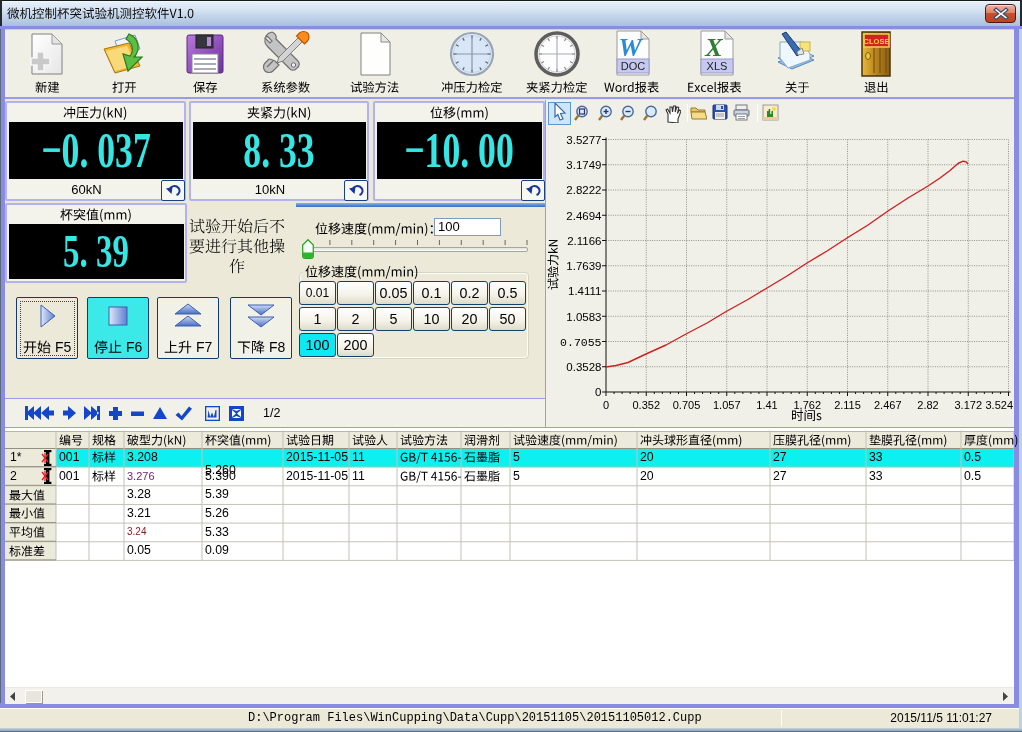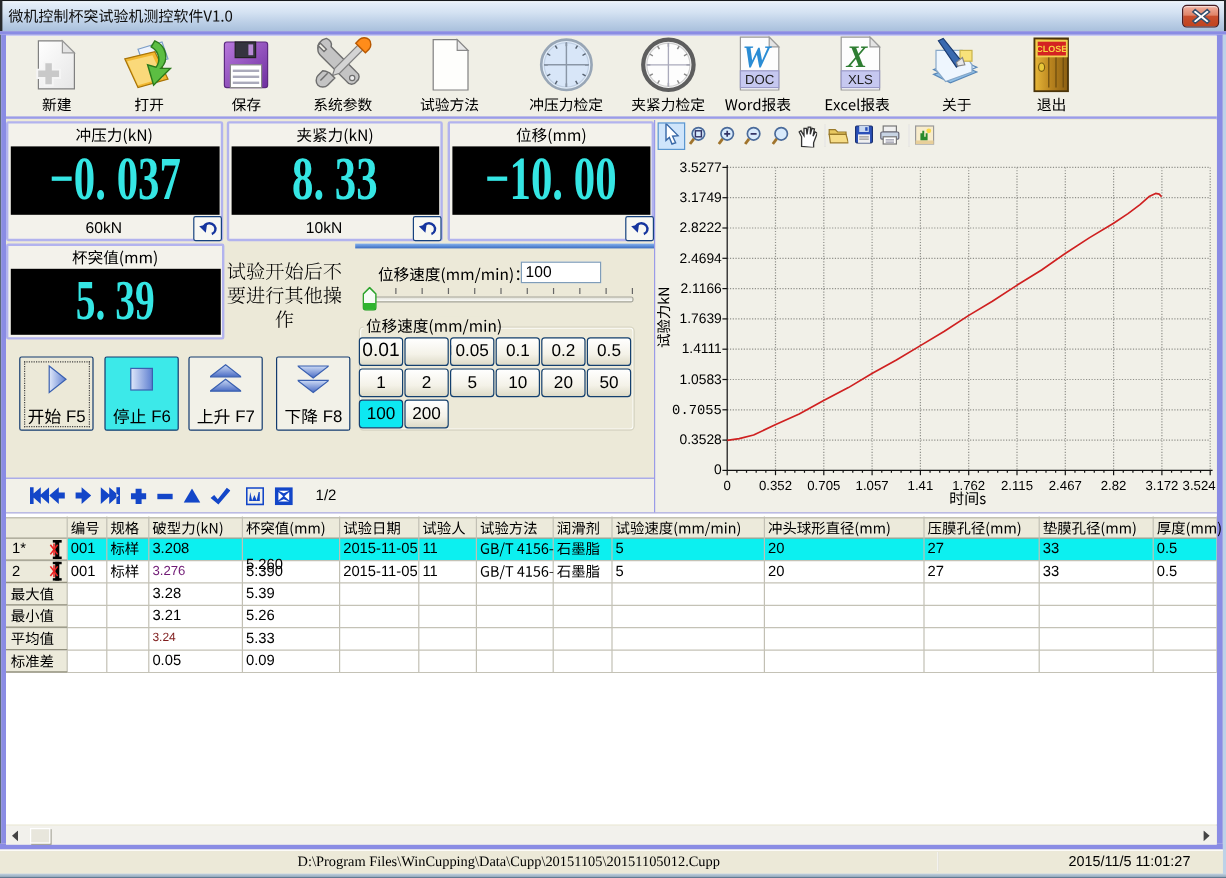--- a/index.html
+++ b/index.html
@@ -14,21 +14,21 @@
   </svg>
 <div style="position:absolute;left:0px;top:26px;width:1022px;height:3px;background:#8a8ce4;"></div>
 <div style="position:absolute;left:0px;top:29px;width:1022px;height:1px;background:#c9caf5;"></div>
 <div style="position:absolute;left:0px;top:29px;width:1px;height:674px;background:#5a6a78;"></div>
 <div style="position:absolute;left:1px;top:29px;width:4px;height:674px;background:#8a8ce4;"></div>
 <div style="position:absolute;left:1014px;top:29px;width:5px;height:674px;background:#8a8ce4;"></div>
 <div style="position:absolute;left:1019px;top:29px;width:3px;height:703px;background:#bdd2e8;"></div>
 <div style="position:absolute;left:0px;top:703px;width:1019px;height:5px;background:#8a8ce4;"></div>
 <div style="position:absolute;left:0px;top:708px;width:1019px;height:20px;background:#ece9d8;border-top:1px solid #fff;"></div>
 <div style="position:absolute;left:781px;top:710px;width:1px;height:16px;background:#b5b2a4;border-right:1px solid #fff;"></div>
-<div style="position:absolute;font-family:Liberation Serif, serif;font-size:12px;line-height:13.92px;color:#000;white-space:pre;top:712.04px;left:248px;text-align:center;">D:\Program Files\WinCupping\Data\Cupp\20151105\20151105012.Cupp</div>
+<div style="position:absolute;font-family:Liberation Mono, monospace;font-size:12px;line-height:13.92px;color:#000;white-space:pre;top:712.04px;left:248px;text-align:center;">D:\Program Files\WinCupping\Data\Cupp\20151105\20151105012.Cupp</div>
 <div style="position:absolute;font-family:'Liberation Sans',sans-serif;font-size:12px;line-height:13.92px;color:#000;white-space:pre;top:712.04px;right:30px;">2015/11/5 11:01:27</div>
 <div style="position:absolute;left:0px;top:728px;width:1022px;height:4px;background:linear-gradient(#c3d3e2,#7f97ab);"></div>
 <div style="position:absolute;left:0px;top:731px;width:1022px;height:1px;background:#5a7288;"></div>
 <div style="position:absolute;left:5px;top:30px;width:1009px;height:69px;background:#f0efe6;border-bottom:2px solid #9a9be8;"></div>
 <svg width="0" height="0" style="position:absolute">
     <defs>
       <linearGradient id="pg" x1="0" y1="0" x2="1" y2="1">
         <stop offset="0" stop-color="#ffffff"></stop>
         <stop offset="1" stop-color="#e6e6e6"></stop>
       </linearGradient>
@@ -256,21 +256,21 @@
 <svg style="position:absolute;left:302px;top:239px" width="12" height="20" viewBox="0 0 12 20">
     <path d="M6 0.7 L11.3 6 V17 Q11.3 19.3 9 19.3 H3 Q0.7 19.3 0.7 17 V6 Z" fill="#f6fcf6" stroke="#2ca42c" stroke-width="1.3"></path>
     <path d="M0.9 13.5 H11.1 V17 Q11.1 19.1 9 19.1 H3 Q0.9 19.1 0.9 17 Z" fill="#2fb42f"></path>
   </svg>
 <div style="position:absolute;left:299px;top:272px;width:230px;height:87px;border:1px solid #d6d4c2;border-radius:4px;box-shadow:inset 0 0 0 1px #fcfcf8;"></div>
 <div style="position:absolute;left:303px;top:264px;width:110px;height:15px;background:#ece9d8;"></div>
 <div style="position:absolute;left:305px;top:264.6px;width:114px;height:17px;"><svg width="114" height="17" style="overflow:visible" viewBox="0 0 114 17">
       <path d="M4.8 2.9H11.9V3.8H4.8ZM5.7 4.8 6.5 4.6Q6.7 5.3 6.9 6.1Q7 6.8 7.1 7.6Q7.3 8.3 7.4 9Q7.5 9.6 7.5 10.1L6.5 10.4Q6.5 9.9 6.4 9.2Q6.3 8.5 6.2 7.8Q6.1 7 5.9 6.3Q5.8 5.5 5.7 4.8ZM10.1 4.5 11.1 4.7Q11 5.5 10.8 6.4Q10.6 7.3 10.4 8.2Q10.2 9.1 10 9.9Q9.8 10.7 9.6 11.4L8.8 11.2Q9 10.5 9.1 9.7Q9.3 8.8 9.5 7.9Q9.7 7 9.8 6.2Q10 5.3 10.1 4.5ZM4.2 11H12.4V11.9H4.2ZM7.4 0.7 8.3 0.4Q8.5 0.9 8.7 1.5Q8.9 2 9 2.5L8 2.7Q7.9 2.3 7.8 1.7Q7.6 1.2 7.4 0.7ZM3.7 0.6 4.6 0.8Q4.2 1.9 3.6 3Q3.1 4.1 2.4 5Q1.8 6 1 6.7Q1 6.6 0.9 6.4Q0.8 6.2 0.7 6.1Q0.6 5.9 0.5 5.8Q1.1 5.1 1.7 4.3Q2.3 3.5 2.8 2.5Q3.4 1.6 3.7 0.6ZM2.3 3.9 3.3 3 3.3 3V12.5H2.3ZM15.6 1.5H16.5V12.5H15.6ZM13.6 4.2H18.1V5.2H13.6ZM15.5 4.6 16.1 4.8Q16 5.5 15.7 6.3Q15.5 7 15.2 7.7Q14.9 8.5 14.6 9.1Q14.3 9.7 13.9 10.2Q13.8 10 13.7 9.7Q13.5 9.5 13.4 9.3Q13.8 8.8 14.3 8Q14.7 7.2 15 6.3Q15.3 5.4 15.5 4.6ZM17.4 0.6 18 1.4Q17.5 1.6 16.8 1.8Q16.1 2 15.4 2.2Q14.7 2.3 14 2.4Q14 2.3 13.9 2Q13.8 1.8 13.7 1.7Q14.4 1.5 15.1 1.4Q15.8 1.2 16.4 1Q17 0.8 17.4 0.6ZM16.5 5.4Q16.6 5.5 16.8 5.8Q17 6.1 17.3 6.4Q17.6 6.8 17.8 7Q18 7.3 18.1 7.5L17.5 8.2Q17.4 8 17.2 7.7Q17 7.4 16.8 7Q16.6 6.6 16.4 6.3Q16.2 6 16 5.8ZM21.3 0.5 22.3 0.7Q21.7 1.6 20.8 2.5Q19.9 3.3 18.6 4Q18.5 3.9 18.4 3.8Q18.3 3.7 18.2 3.6Q18 3.4 17.9 3.4Q19.1 2.8 20 2Q20.9 1.2 21.3 0.5ZM22.1 5.2 23.1 5.4Q22.4 6.5 21.4 7.5Q20.3 8.5 18.8 9.3Q18.7 9.2 18.6 9.1Q18.5 9 18.3 8.8Q18.2 8.7 18.1 8.6Q19.1 8.2 19.9 7.6Q20.7 7.1 21.2 6.4Q21.8 5.8 22.1 5.2ZM20.9 1.8H24V2.6H20.1ZM23.8 1.8H23.9L24.1 1.7L24.7 2Q24.3 3 23.7 3.7Q23 4.4 22.2 5Q21.3 5.5 20.4 5.9Q19.5 6.3 18.5 6.6Q18.4 6.4 18.3 6.2Q18.1 6 18 5.8Q18.9 5.6 19.8 5.3Q20.6 4.9 21.4 4.4Q22.2 3.9 22.8 3.3Q23.4 2.7 23.8 1.9ZM21.5 6.4H24.8V7.3H20.7ZM24.5 6.4H24.6L24.8 6.4L25.5 6.7Q25 8 24.3 8.9Q23.6 9.9 22.6 10.6Q21.6 11.3 20.5 11.8Q19.4 12.2 18.2 12.5Q18.1 12.3 18 12.1Q17.8 11.9 17.7 11.7Q18.8 11.5 19.9 11.1Q20.9 10.7 21.8 10Q22.7 9.4 23.4 8.6Q24.1 7.7 24.5 6.6ZM19.6 3.8 20.4 3.3Q20.8 3.6 21.2 3.9Q21.7 4.2 22 4.5L21.2 5Q21 4.8 20.5 4.4Q20.1 4 19.6 3.8ZM20.3 8.9 21 8.4Q21.5 8.7 22 9.1Q22.5 9.5 22.8 9.9L22 10.4Q21.8 10.1 21.3 9.7Q20.8 9.2 20.3 8.9ZM29.5 5.2V10.5H28.5V6.1H26.6V5.2ZM26.9 1.6 27.6 1.1Q28 1.4 28.4 1.8Q28.8 2.2 29.1 2.5Q29.5 2.9 29.7 3.2L28.9 3.8Q28.7 3.5 28.4 3.1Q28 2.7 27.6 2.3Q27.2 1.9 26.9 1.6ZM29 10.1Q29.3 10.1 29.6 10.3Q29.9 10.5 30.5 10.8Q31.1 11.1 31.9 11.2Q32.8 11.3 33.8 11.3Q34.6 11.3 35.4 11.3Q36.3 11.3 37.1 11.2Q37.9 11.2 38.5 11.1Q38.5 11.2 38.4 11.4Q38.3 11.6 38.3 11.8Q38.2 12 38.2 12.1Q37.9 12.1 37.3 12.1Q36.8 12.2 36.1 12.2Q35.5 12.2 34.9 12.2Q34.3 12.2 33.8 12.2Q32.7 12.2 31.8 12.1Q30.9 12 30.3 11.6Q29.8 11.3 29.5 11.1Q29.2 10.9 29 10.9Q28.8 10.9 28.5 11.1Q28.2 11.3 27.8 11.6Q27.5 12 27.2 12.4L26.5 11.6Q27.2 10.9 27.9 10.5Q28.5 10.1 29 10.1ZM31.6 4.6V6.2H36.7V4.6ZM30.7 3.8H37.7V7H30.7ZM30.1 1.9H38.3V2.7H30.1ZM33.6 0.5H34.6V10.8H33.6ZM33.4 6.7 34.1 7Q33.7 7.7 33.2 8.3Q32.6 9 31.9 9.5Q31.3 10.1 30.6 10.4Q30.5 10.3 30.4 10.2Q30.3 10 30.2 9.9Q30.1 9.8 30 9.7Q30.6 9.4 31.3 8.9Q31.9 8.5 32.5 7.9Q33 7.3 33.4 6.7ZM33.9 7.3 34.4 6.7Q35.1 7.1 35.8 7.6Q36.5 8.1 37.1 8.6Q37.7 9.1 38.1 9.5L37.4 10.2Q37.1 9.8 36.5 9.3Q35.9 8.8 35.2 8.2Q34.5 7.7 33.9 7.3ZM41.9 4.2H51.2V5H41.9ZM42.1 8H49.6V8.8H42.1ZM44 3.1H45V6.4H48.1V3.1H49.1V7.2H44ZM49.3 8H49.5L49.7 8L50.3 8.3Q49.7 9.3 48.9 10Q48 10.7 46.9 11.2Q45.7 11.7 44.5 12Q43.2 12.2 41.9 12.4Q41.8 12.2 41.7 12Q41.6 11.7 41.5 11.6Q42.7 11.5 43.9 11.2Q45.1 11 46.2 10.6Q47.2 10.2 48 9.6Q48.8 9 49.3 8.1ZM44.2 8.6Q44.8 9.5 45.9 10.1Q47 10.7 48.5 11.1Q49.9 11.5 51.5 11.6Q51.4 11.7 51.3 11.9Q51.2 12 51.1 12.2Q51 12.4 50.9 12.5Q49.3 12.3 47.8 11.8Q46.4 11.4 45.2 10.7Q44.1 10 43.4 9ZM41.1 1.8H51.3V2.7H41.1ZM40.6 1.8H41.6V5.3Q41.6 6.1 41.6 7Q41.5 8 41.4 8.9Q41.3 9.9 41 10.8Q40.8 11.7 40.4 12.5Q40.3 12.4 40.1 12.3Q39.9 12.2 39.8 12.1Q39.6 12.1 39.5 12Q39.9 11.3 40.1 10.4Q40.3 9.6 40.5 8.7Q40.6 7.8 40.6 6.9Q40.6 6.1 40.6 5.4ZM45.2 0.7 46.1 0.5Q46.4 0.8 46.6 1.3Q46.8 1.8 46.9 2.1L45.9 2.4Q45.8 2.1 45.6 1.6Q45.4 1.1 45.2 0.7ZM55.1 14Q54.2 12.5 53.7 10.9Q53.2 9.3 53.2 7.4Q53.2 5.5 53.7 3.9Q54.2 2.3 55.1 0.8L55.8 1.1Q55 2.5 54.6 4.1Q54.2 5.7 54.2 7.4Q54.2 9.1 54.6 10.7Q55 12.3 55.8 13.7ZM57.6 11.4V4.4H58.6L58.7 5.4H58.7Q59.2 4.9 59.7 4.6Q60.3 4.2 60.9 4.2Q61.7 4.2 62.2 4.6Q62.6 4.9 62.9 5.6Q63.4 5 64 4.6Q64.5 4.2 65.2 4.2Q66.3 4.2 66.8 4.9Q67.3 5.6 67.3 7V11.4H66.2V7.1Q66.2 6.1 65.8 5.7Q65.5 5.2 64.8 5.2Q64.4 5.2 64 5.5Q63.6 5.8 63.1 6.3V11.4H61.9V7.1Q61.9 6.1 61.6 5.7Q61.2 5.2 60.6 5.2Q60.2 5.2 59.7 5.5Q59.3 5.8 58.8 6.3V11.4ZM69.6 11.4V4.4H70.6L70.7 5.4H70.8Q71.2 4.9 71.8 4.6Q72.3 4.2 73 4.2Q73.8 4.2 74.2 4.6Q74.7 4.9 74.9 5.6Q75.5 5 76 4.6Q76.6 4.2 77.2 4.2Q78.3 4.2 78.8 4.9Q79.4 5.6 79.4 7V11.4H78.2V7.1Q78.2 6.1 77.9 5.7Q77.6 5.2 76.9 5.2Q76.5 5.2 76 5.5Q75.6 5.8 75.1 6.3V11.4H73.9V7.1Q73.9 6.1 73.6 5.7Q73.3 5.2 72.6 5.2Q72.2 5.2 71.8 5.5Q71.3 5.8 70.8 6.3V11.4ZM80.6 13.8 84.5 1.1H85.4L81.5 13.8ZM86.8 11.4V4.4H87.7L87.9 5.4H87.9Q88.4 4.9 88.9 4.6Q89.5 4.2 90.1 4.2Q90.9 4.2 91.4 4.6Q91.8 4.9 92 5.6Q92.6 5 93.2 4.6Q93.7 4.2 94.4 4.2Q95.5 4.2 96 4.9Q96.5 5.6 96.5 7V11.4H95.3V7.1Q95.3 6.1 95 5.7Q94.7 5.2 94 5.2Q93.6 5.2 93.2 5.5Q92.7 5.8 92.2 6.3V11.4H91.1V7.1Q91.1 6.1 90.7 5.7Q90.4 5.2 89.7 5.2Q89.3 5.2 88.9 5.5Q88.4 5.8 88 6.3V11.4ZM98.8 11.4V4.4H100V11.4ZM99.4 2.9Q99.1 2.9 98.9 2.7Q98.6 2.5 98.6 2.1Q98.6 1.8 98.9 1.6Q99.1 1.4 99.4 1.4Q99.8 1.4 100 1.6Q100.2 1.8 100.2 2.1Q100.2 2.5 100 2.7Q99.8 2.9 99.4 2.9ZM102.4 11.4V4.4H103.4L103.5 5.4H103.5Q104 4.9 104.6 4.6Q105.1 4.2 105.9 4.2Q107 4.2 107.5 4.9Q108 5.6 108 7V11.4H106.8V7.1Q106.8 6.1 106.5 5.7Q106.2 5.2 105.5 5.2Q105 5.2 104.5 5.5Q104.1 5.8 103.6 6.3V11.4ZM110.4 14 109.7 13.7Q110.5 12.3 110.9 10.7Q111.3 9.1 111.3 7.4Q111.3 5.7 110.9 4.1Q110.5 2.5 109.7 1.1L110.4 0.8Q111.3 2.3 111.8 3.9Q112.3 5.5 112.3 7.4Q112.3 9.3 111.8 10.9Q111.3 12.5 110.4 14Z" fill="#000"></path>
     </svg></div>
 <div style="position:absolute;left:299px;top:281px;width:37px;height:24px;background:linear-gradient(#ffffff,#f4f2e8 60%,#dedbc8);border:1.6px solid #14406f;border-radius:3px;"></div>
-<div style="position:absolute;font-family:'Liberation Sans',sans-serif;font-size:16px;line-height:16.588px;color:#000;white-space:pre;top:284.706px;left:317.5px;transform:translateX(-50%);">0.01</div>
+<div style="position:absolute;font-family:'Liberation Sans',sans-serif;font-size:12px;line-height:16.588px;color:#000;white-space:pre;top:284.706px;left:317.5px;transform:translateX(-50%);">0.01</div>
 <div style="position:absolute;left:299px;top:307px;width:37px;height:24px;background:linear-gradient(#ffffff,#f4f2e8 60%,#dedbc8);border:1.6px solid #14406f;border-radius:3px;"></div>
 <div style="position:absolute;font-family:'Liberation Sans',sans-serif;font-size:14.3px;line-height:16.588px;color:#000;white-space:pre;top:310.706px;left:317.5px;transform:translateX(-50%);">1</div>
 <div style="position:absolute;left:337px;top:281px;width:37px;height:24px;background:linear-gradient(#ffffff,#f4f2e8 60%,#dedbc8);border:1.6px solid #14406f;border-radius:3px;"></div>
 <div style="position:absolute;font-family:'Liberation Sans',sans-serif;font-size:14.3px;line-height:16.588px;color:#000;white-space:pre;top:284.706px;left:355.5px;transform:translateX(-50%);margin-left:33px;">0.02</div>
 <div style="position:absolute;left:337px;top:307px;width:37px;height:24px;background:linear-gradient(#ffffff,#f4f2e8 60%,#dedbc8);border:1.6px solid #14406f;border-radius:3px;"></div>
 <div style="position:absolute;font-family:'Liberation Sans',sans-serif;font-size:14.3px;line-height:16.588px;color:#000;white-space:pre;top:310.706px;left:355.5px;transform:translateX(-50%);">2</div>
 <div style="position:absolute;left:375px;top:281px;width:37px;height:24px;background:linear-gradient(#ffffff,#f4f2e8 60%,#dedbc8);border:1.6px solid #14406f;border-radius:3px;"></div>
 <div style="position:absolute;font-family:'Liberation Sans',sans-serif;font-size:14.3px;line-height:16.588px;color:#000;white-space:pre;top:284.706px;left:393.5px;transform:translateX(-50%);">0.05</div>
 <div style="position:absolute;left:375px;top:307px;width:37px;height:24px;background:linear-gradient(#ffffff,#f4f2e8 60%,#dedbc8);border:1.6px solid #14406f;border-radius:3px;"></div>
 <div style="position:absolute;font-family:'Liberation Sans',sans-serif;font-size:14.3px;line-height:16.588px;color:#000;white-space:pre;top:310.706px;left:393.5px;transform:translateX(-50%);">5</div>

